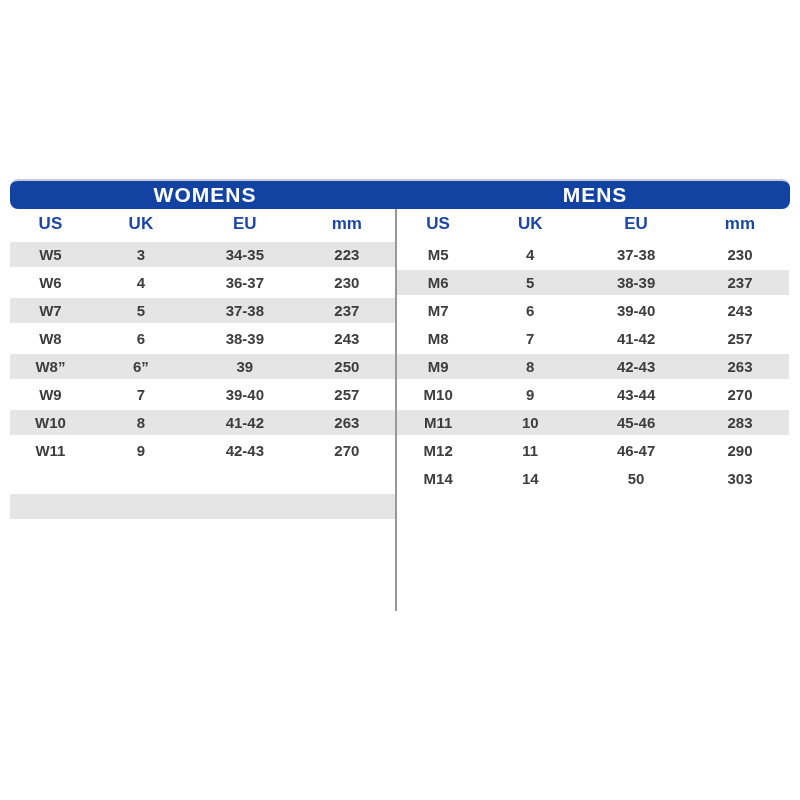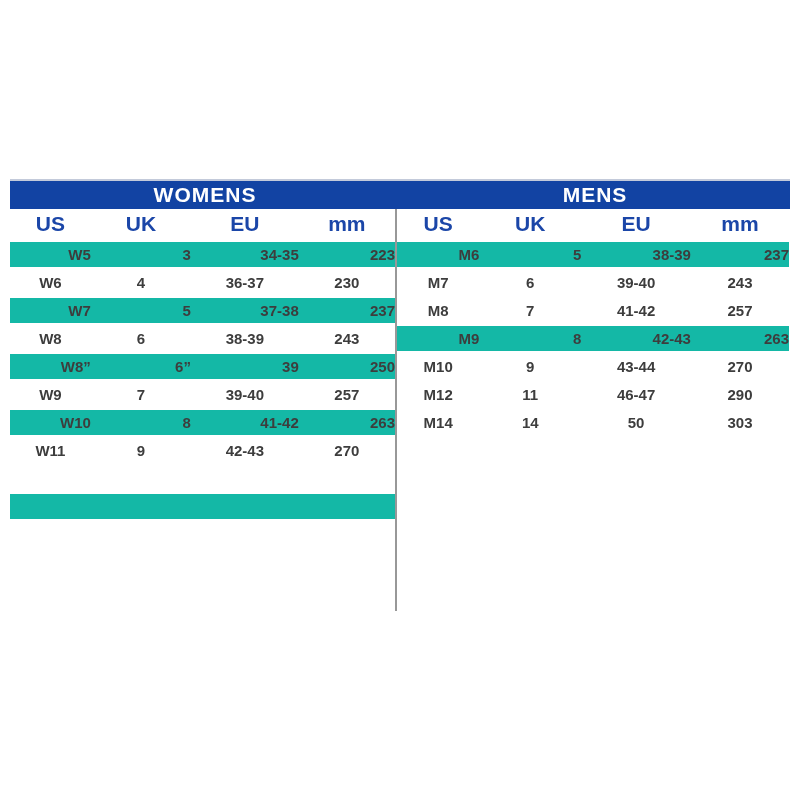--- a/index.html
+++ b/index.html
@@ -22,20 +22,21 @@
     left: 10px;
     top: 179px;
     width: 780px;
   }
   .band {
     display: flex;
     height: 30px;
     background: #1243a3;
     border-top: 2px solid #c3cada;
     box-sizing: border-box;
+    border-radius: 8px;
   }
   .band-title {
     flex: 0 0 50%;
     display: flex;
     align-items: center;
     justify-content: center;
     color: #ffffff;
     font-weight: bold;
     font-size: 21px;
     letter-spacing: 1px;
@@ -53,42 +54,41 @@
   table.size-table {
     border-collapse: collapse;
     table-layout: fixed;
   }
   table.size-table.left  { width: 385px; }
   table.size-table.right { width: 392px; }
   table.size-table th {
     height: 30px;
     color: #1b46a8;
     font-weight: bold;
-    font-size: 21px;
+    font-size: 17px;
     text-align: center;
     padding: 0;
     background: #ffffff;
   }
   table.size-table td {
     height: 25px;
     line-height: 25px;
     border-top: 3px solid #ffffff;
     border-bottom: 3px solid #ffffff;
     padding: 0;
     text-align: center;
     font-weight: bold;
     font-size: 15px;
     color: #3d3d3d;
     background: #ffffff;
     overflow: hidden;
     white-space: nowrap;
   }
   table.size-table tr.stripe td {
-    background: #14b8a6;
-    text-align: right;
+    background: #e5e5e5;
   }
 </style>
 </head>
 <body>
 
 <div class="page">
   <div class="size-chart">
 
     <div class="band">
       <div class="band-title">WOMENS</div>
@@ -192,20 +192,26 @@
         </colgroup>
         <thead>
             <tr>
               <th>US</th>
               <th>UK</th>
               <th>EU</th>
               <th>mm</th>
             </tr>
           </thead>
         <tbody>
+            <tr>
+              <td>M5</td>
+              <td>4</td>
+              <td>37-38</td>
+              <td>230</td>
+            </tr>
             <tr class="stripe">
               <td>M6</td>
               <td>5</td>
               <td>38-39</td>
               <td>237</td>
             </tr>
             <tr>
               <td>M7</td>
               <td>6</td>
               <td>39-40</td>
@@ -222,20 +228,26 @@
               <td>8</td>
               <td>42-43</td>
               <td>263</td>
             </tr>
             <tr>
               <td>M10</td>
               <td>9</td>
               <td>43-44</td>
               <td>270</td>
             </tr>
+            <tr class="stripe">
+              <td>M11</td>
+              <td>10</td>
+              <td>45-46</td>
+              <td>283</td>
+            </tr>
             <tr>
               <td>M12</td>
               <td>11</td>
               <td>46-47</td>
               <td>290</td>
             </tr>
             <tr>
               <td>M14</td>
               <td>14</td>
               <td>50</td>

